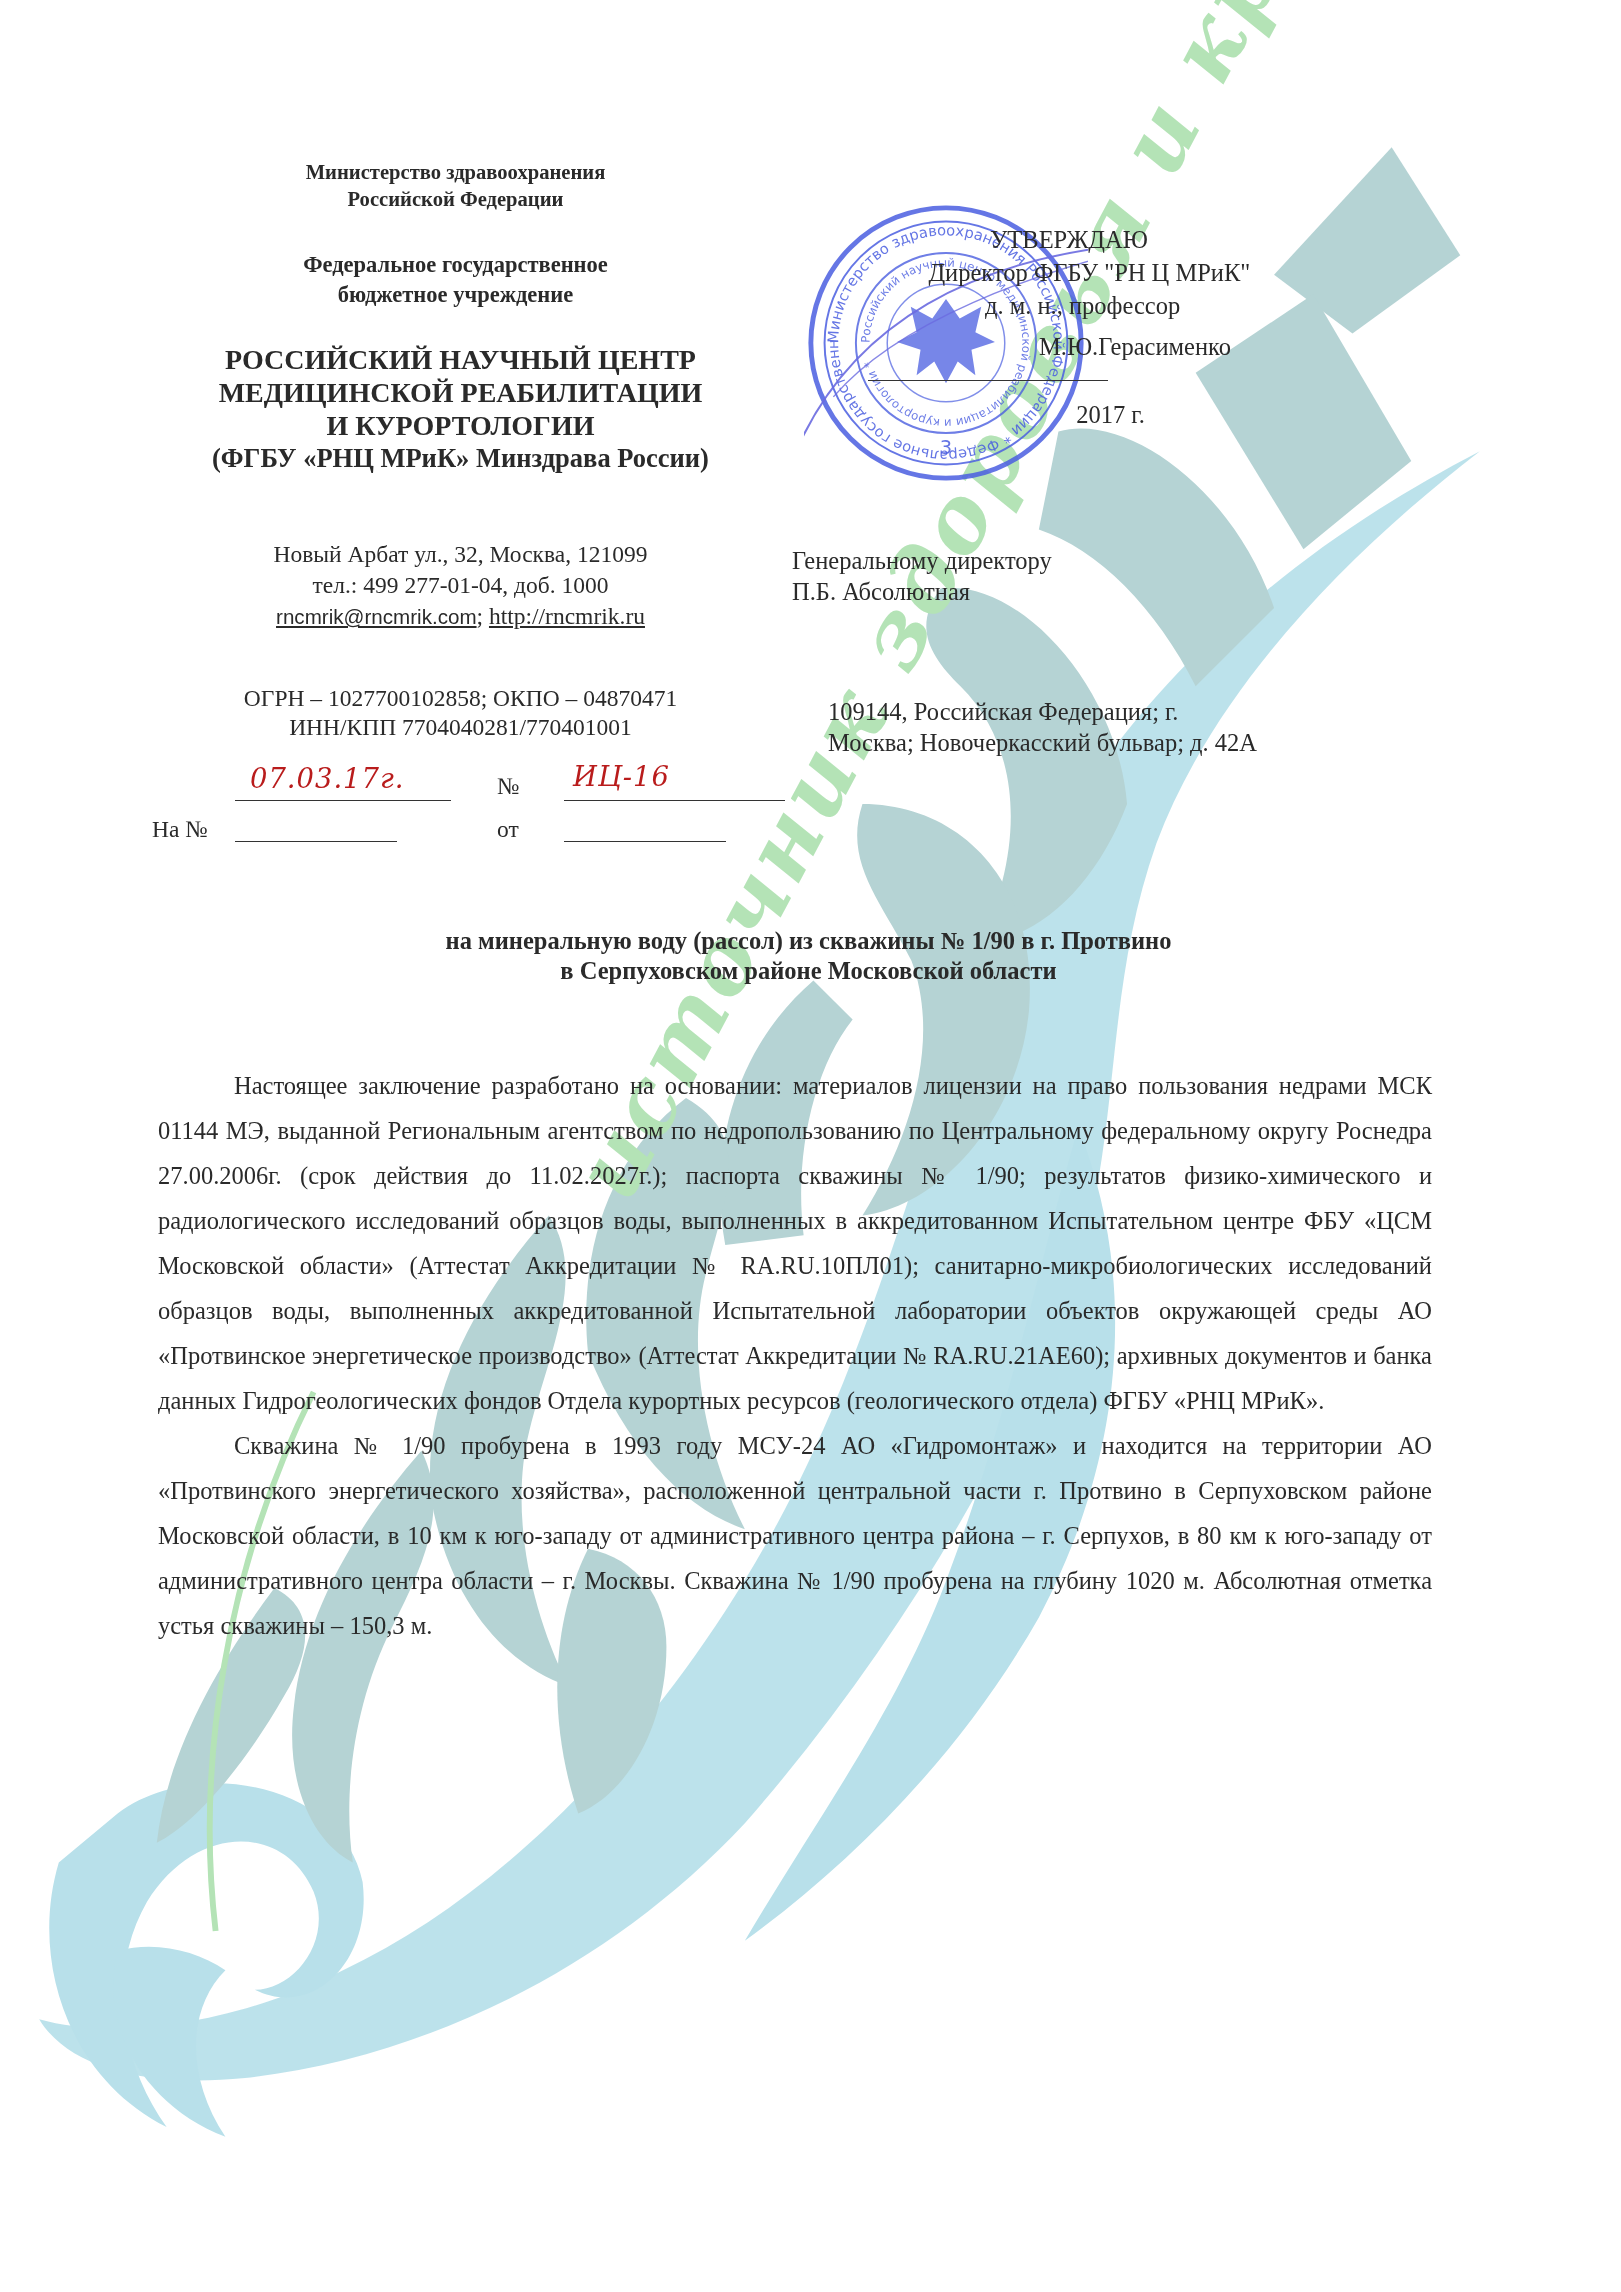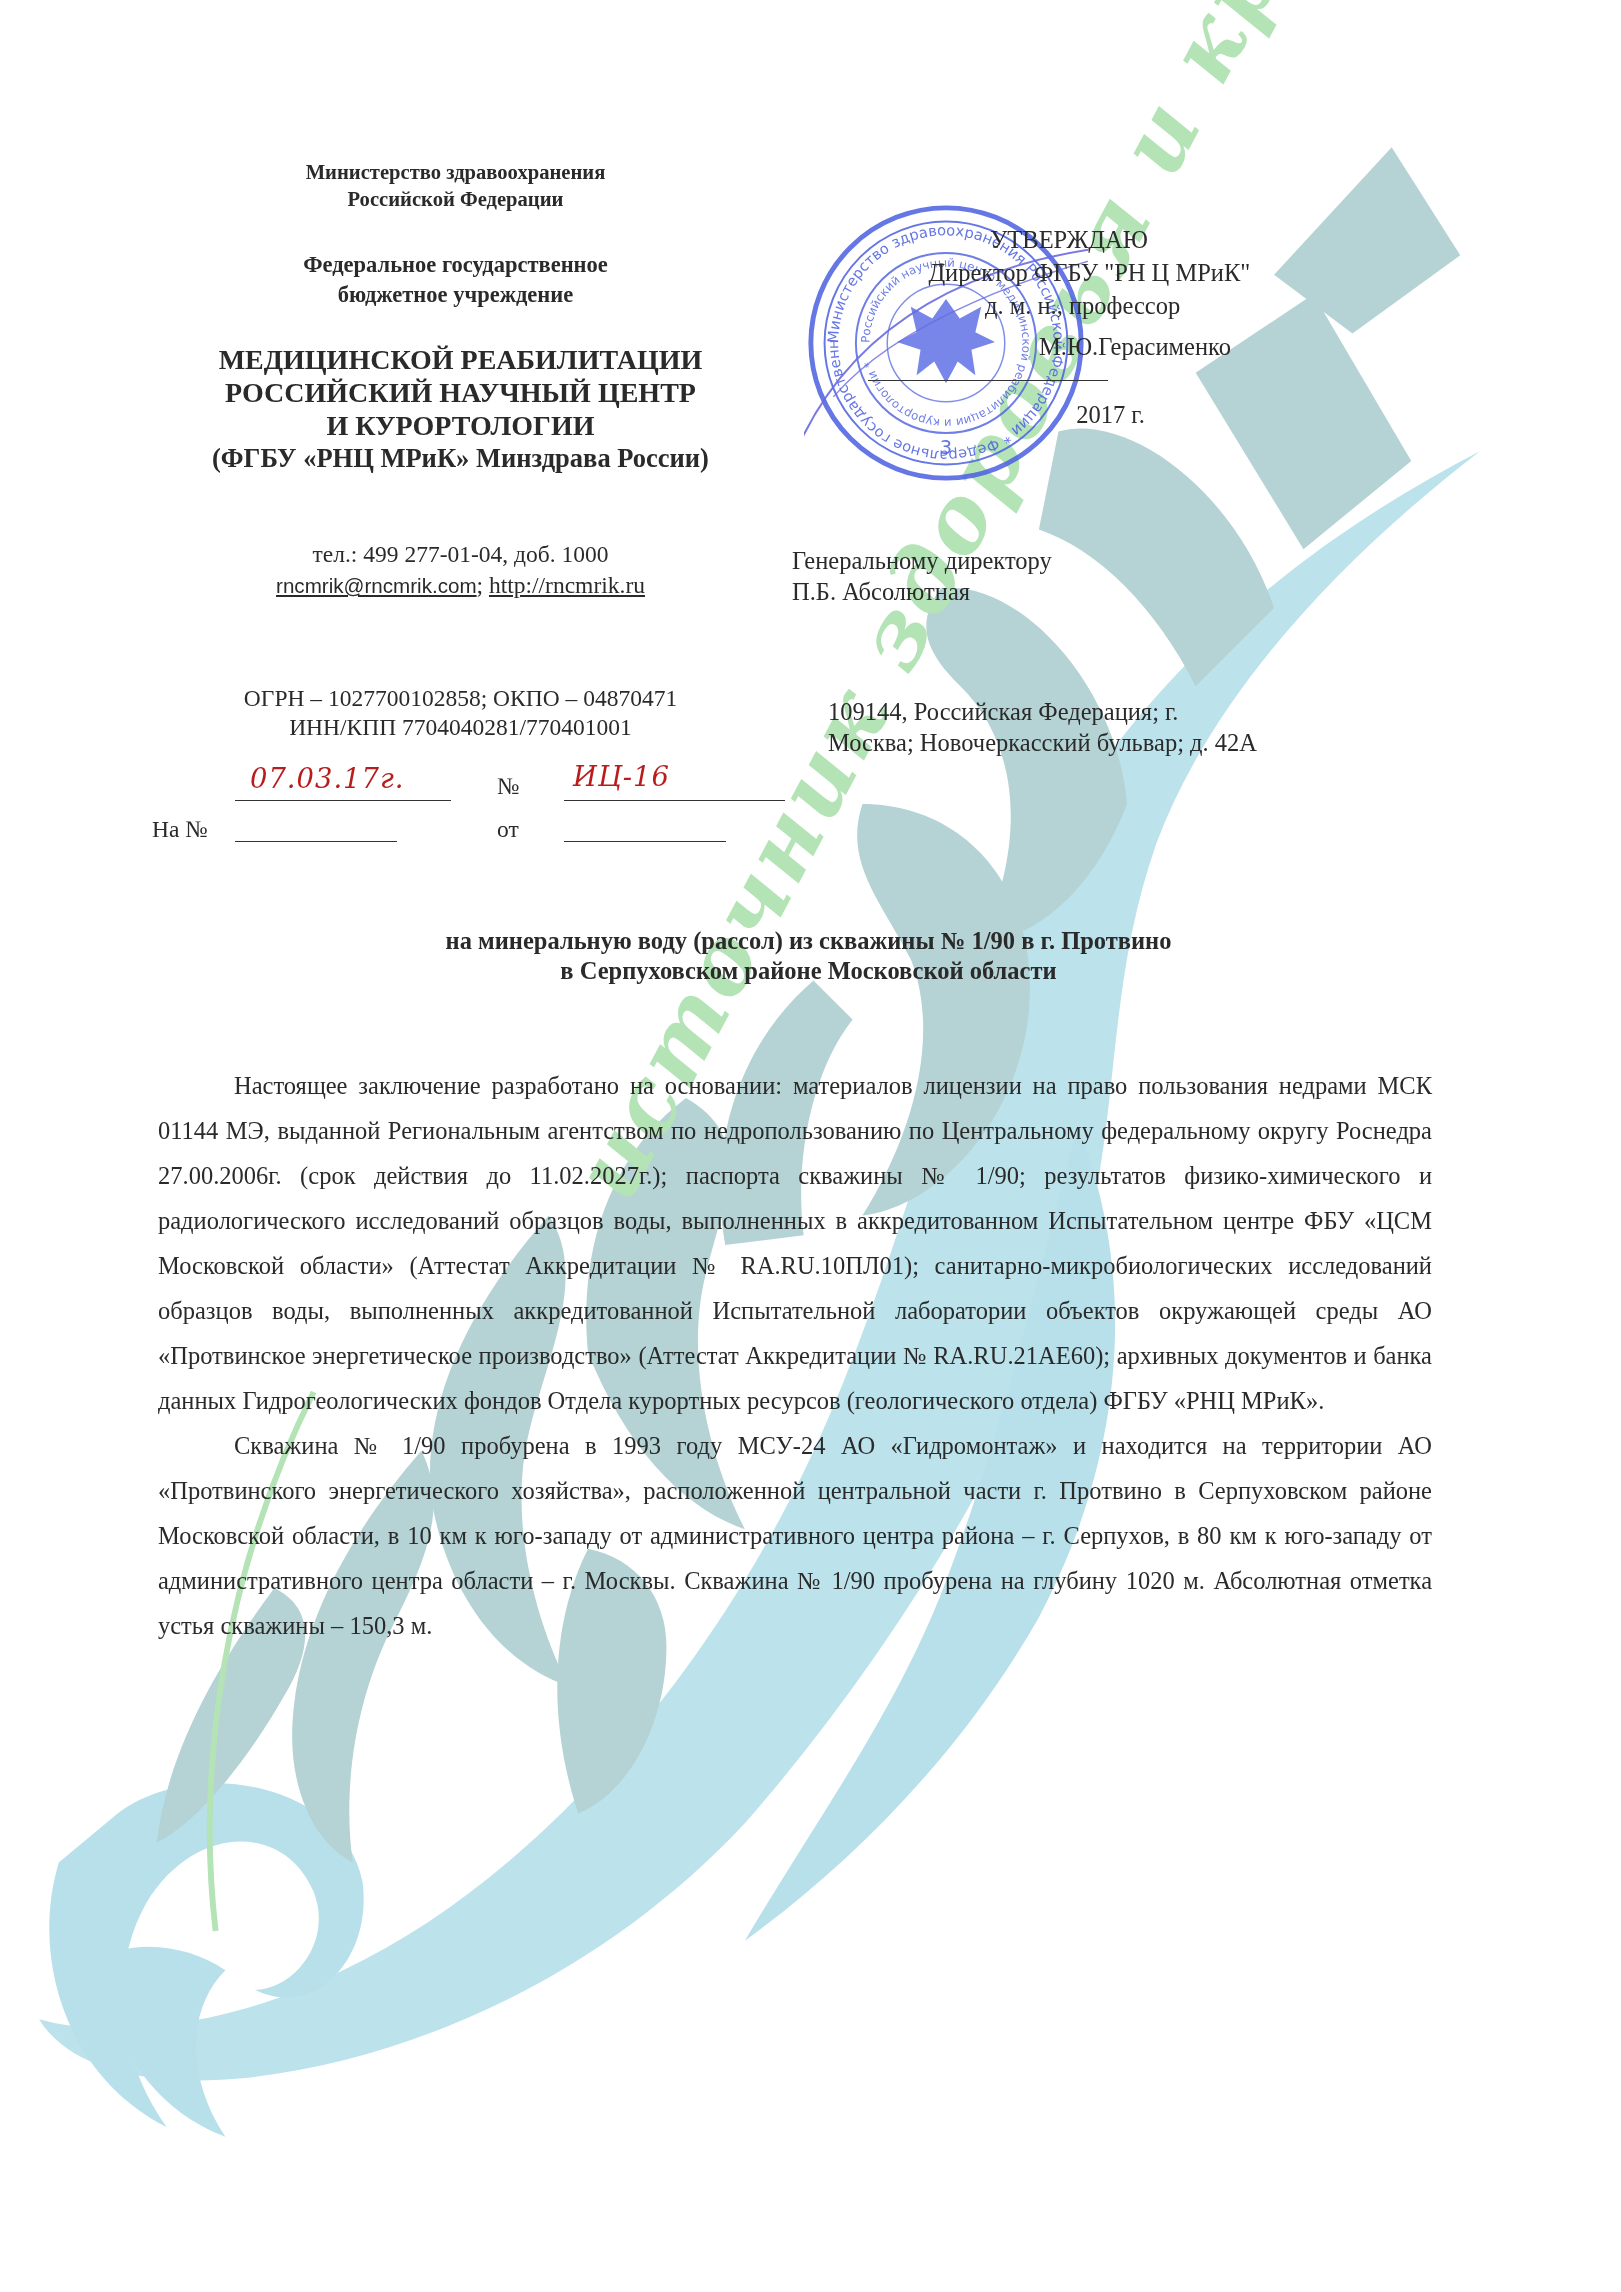--- a/index.html
+++ b/index.html
@@ -96,27 +96,28 @@
   <div>Министерство здравоохранения</div>
   <div>Российской Федерации</div>
 </div>
 
 <div class="layer center fgbu">
   <div>Федеральное государственное</div>
   <div>бюджетное учреждение</div>
 </div>
 
 <div class="layer center orgname">
+  <div>РОССИЙСКИЙ НАУЧНЫЙ ЦЕНТР</div>
   <div>МЕДИЦИНСКОЙ РЕАБИЛИТАЦИИ</div>
-  <div>РОССИЙСКИЙ НАУЧНЫЙ ЦЕНТР</div>
   <div>И КУРОРТОЛОГИИ</div>
   <div class="abbr">(ФГБУ «РНЦ МРиК» Минздрава России)</div>
 </div>
 
 <div class="layer center contacts">
+  <div>Новый Арбат ул., 32, Москва, 121099</div>
   <div>тел.: 499 277-01-04, доб. 1000</div>
   <div>
     <span class="email">rncmrik@rncmrik.com</span><span>; </span><span class="url">http://rncmrik.ru</span>
   </div>
 </div>
 
 <div class="layer center reg">
   <div>ОГРН – 1027700102858; ОКПО – 04870471</div>
   <div>ИНН/КПП 7704040281/770401001</div>
 </div>

